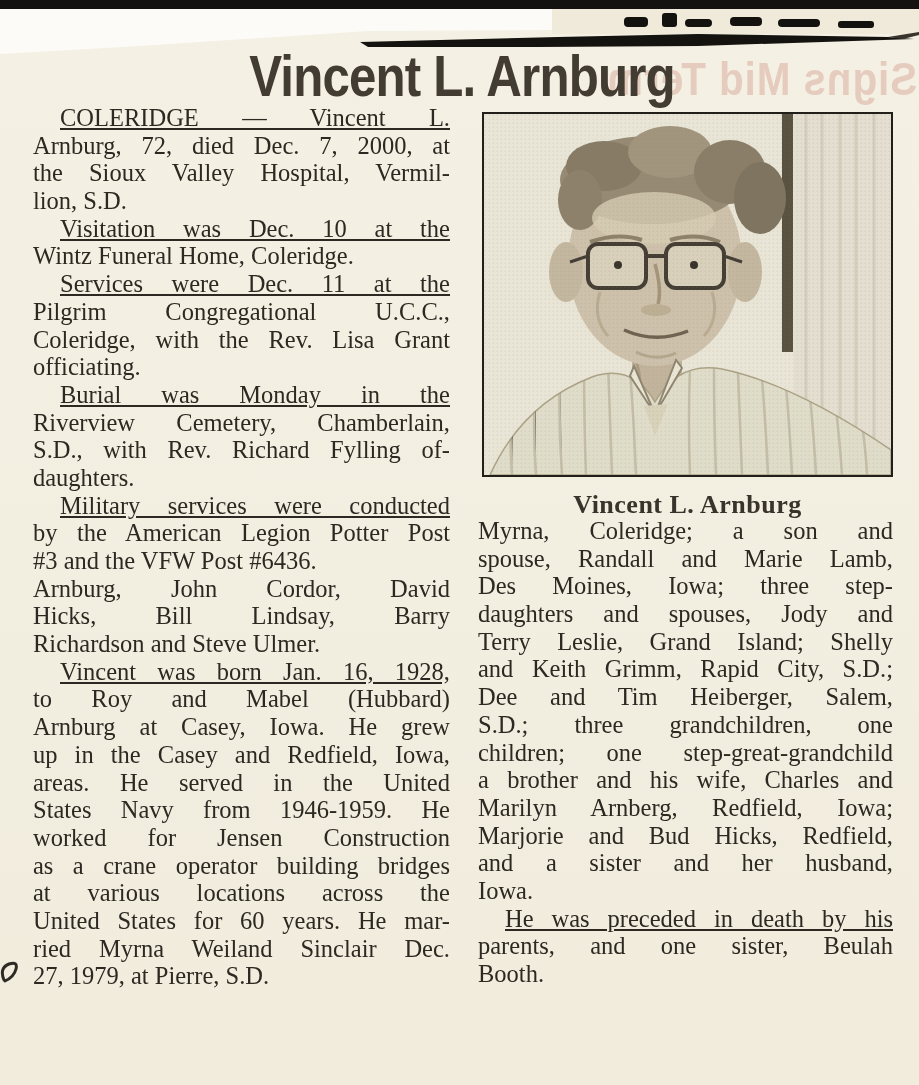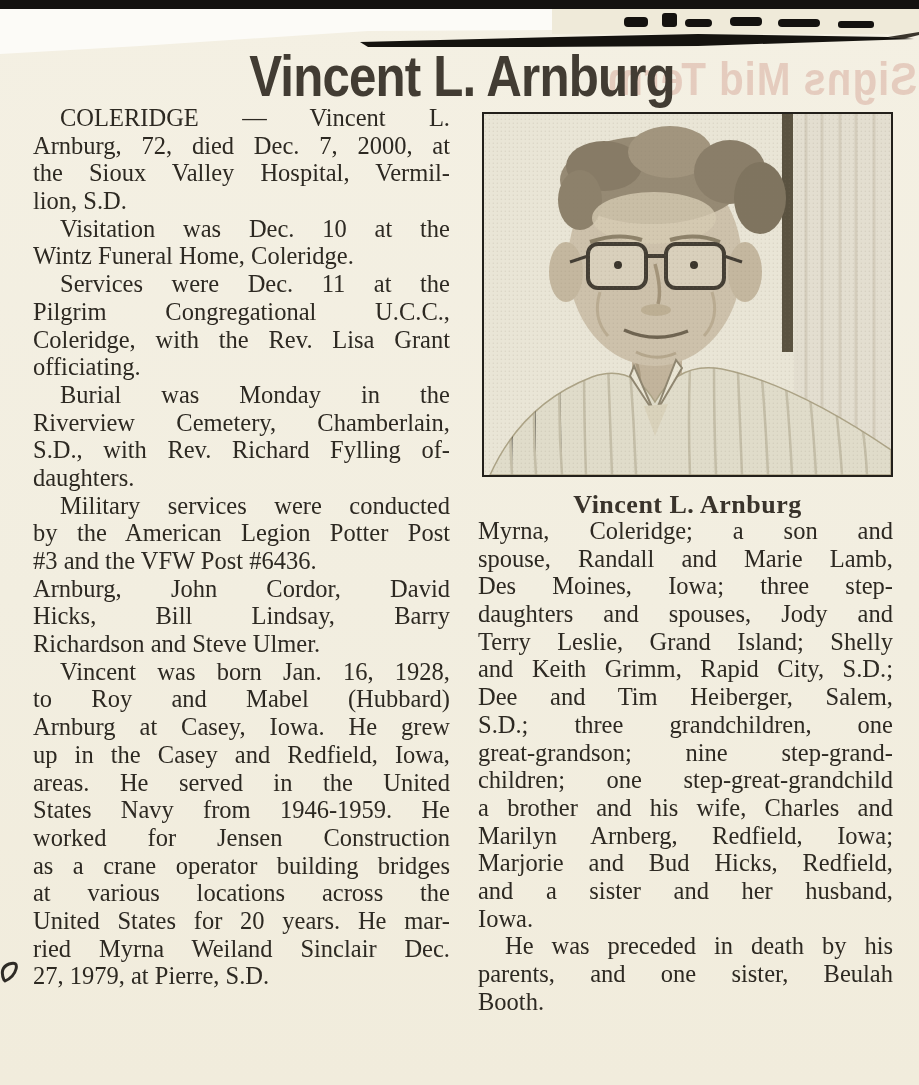--- a/index.html
+++ b/index.html
@@ -31,21 +31,21 @@
     font-family:"Liberation Sans", sans-serif;font-weight:bold;font-size:58px;
     color:#423c33;text-align:center;letter-spacing:-1px;
     transform:scaleX(0.85);transform-origin:center;white-space:nowrap;}
 
   .col{position:absolute;color:#2d2922;font-size:24.5px;}
   .col-left{left:33px;top:104px;width:417px;}
   .col-right{left:478px;top:517px;width:415px;}
   .line{height:27.7px;line-height:27.7px;text-align:justify;text-align-last:justify;
     white-space:nowrap;overflow:visible;}
   .line.end{text-align-last:left;}
-  .line.ind{text-indent:27px;}
+  .line.ind{text-indent:27px;text-decoration:underline;}
 
   .photo{position:absolute;left:482px;top:112px;width:411px;height:365px;
     border:2px solid #221f1a;box-sizing:border-box;background:#eae6d7;}
   .photo svg{display:block;width:100%;height:100%;}
 
   .caption{position:absolute;left:482px;top:490px;width:411px;height:30px;
     text-align:center;font-weight:bold;font-size:26px;color:#39332b;letter-spacing:.5px;}
 
   .pen-mark{position:absolute;left:0px;top:952px;width:28px;height:42px;}
 </style>
@@ -102,21 +102,21 @@
       <div class="line end">Richardson and Steve Ulmer.</div>
       <div class="line ind">Vincent was born Jan. 16, 1928,</div>
       <div class="line">to Roy and Mabel (Hubbard)</div>
       <div class="line">Arnburg at Casey, Iowa. He grew</div>
       <div class="line">up in the Casey and Redfield, Iowa,</div>
       <div class="line">areas. He served in the United</div>
       <div class="line">States Navy from 1946-1959. He</div>
       <div class="line">worked for Jensen Construction</div>
       <div class="line">as a crane operator building bridges</div>
       <div class="line">at various locations across the</div>
-      <div class="line">United States for 20 years. He mar-</div>
+      <div class="line">United States for 60 years. He mar-</div>
       <div class="line">ried Myrna Weiland Sinclair Dec.</div>
       <div class="line end">27, 1979, at Pierre, S.D.</div>
     </div>
 
   <div class="photo">
     <svg viewBox="0 0 407 361" preserveAspectRatio="none">
       <defs>
         <pattern id="ht" width="4" height="4" patternUnits="userSpaceOnUse">
           <circle cx="1.3" cy="1.3" r="0.75" fill="#837763" opacity="0.55"></circle>
         </pattern>
@@ -201,21 +201,20 @@
 
   <div class="col col-right">
       <div class="line">Myrna, Coleridge; a son and</div>
       <div class="line">spouse, Randall and Marie Lamb,</div>
       <div class="line">Des Moines, Iowa; three step-</div>
       <div class="line">daughters and spouses, Jody and</div>
       <div class="line">Terry Leslie, Grand Island; Shelly</div>
       <div class="line">and Keith Grimm, Rapid City, S.D.;</div>
       <div class="line">Dee and Tim Heiberger, Salem,</div>
       <div class="line">S.D.; three grandchildren, one</div>
-      <div class="line">great-grandson; nine step-grand-</div>
       <div class="line">children; one step-great-grandchild</div>
       <div class="line">a brother and his wife, Charles and</div>
       <div class="line">Marilyn Arnberg, Redfield, Iowa;</div>
       <div class="line">Marjorie and Bud Hicks, Redfield,</div>
       <div class="line">and a sister and her husband,</div>
       <div class="line end">Iowa.</div>
       <div class="line ind">He was preceded in death by his</div>
       <div class="line">parents, and one sister, Beulah</div>
       <div class="line end">Booth.</div>
     </div>

